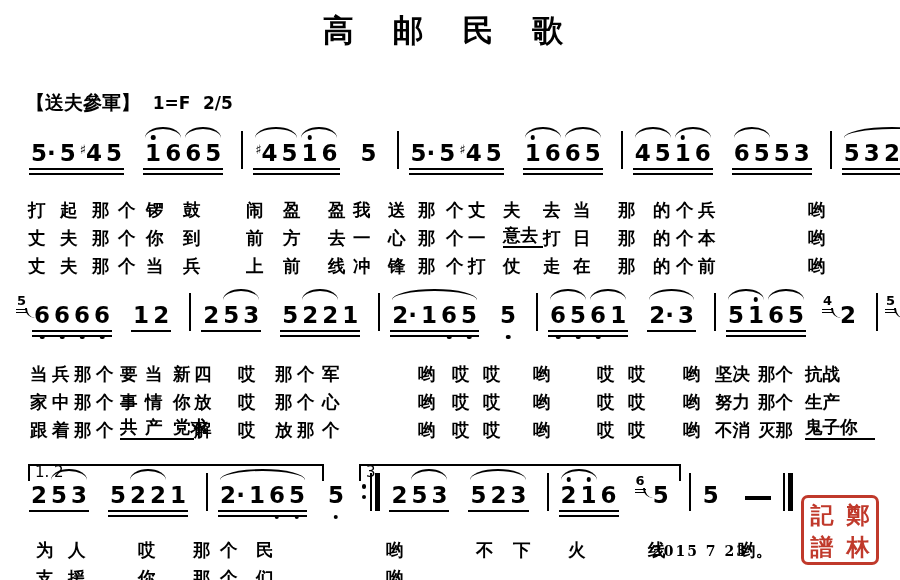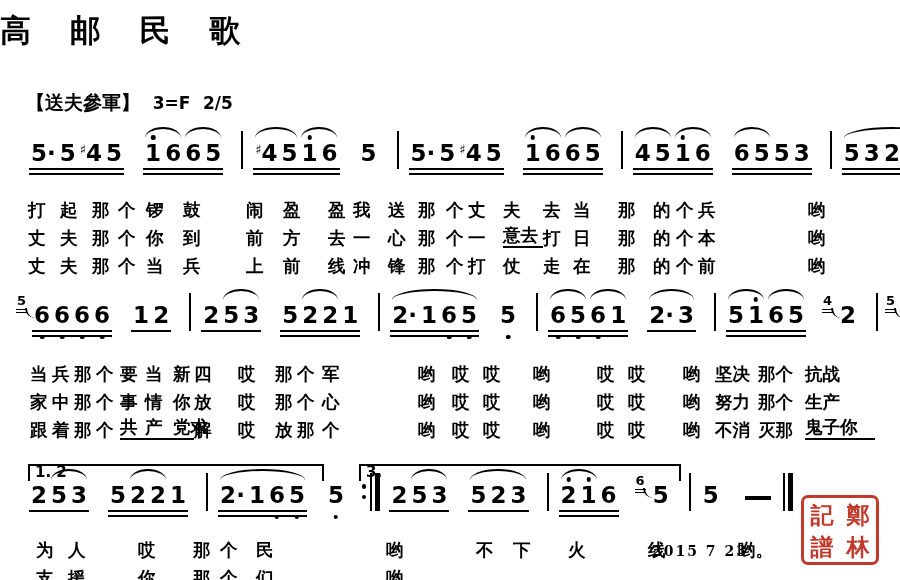--- a/index.html
+++ b/index.html
@@ -1,19 +1,19 @@
 <!DOCTYPE html>
 <html><head>
 <meta charset="utf-8">
 <style>
   html,body{margin:0;padding:0;background:#fff;}
   .sheet{position:relative;width:900px;height:580px;background:#fff;overflow:hidden;
          font-family:"DejaVu Serif","Liberation Serif",serif;color:#000;}
 
-  .title{position:absolute;top:10px;left:0;width:100%;text-align:left;
+  .title{position:absolute;top:10px;left:0;width:100%;text-align:center;
          font-size:31px;font-weight:bold;letter-spacing:14px;}
 
   .hdr{position:absolute;top:90px;left:26px;right:26px;display:flex;
        justify-content:space-between;align-items:baseline;
        font-size:19px;font-weight:bold;}
   .hdr .keymeter{margin-left:6px;font-family:"DejaVu Sans","Liberation Sans",sans-serif;font-size:17px;}
 
   
   .mrow{display:flex;align-items:flex-end;position:relative;}
   .grp{position:relative;display:inline-flex;align-items:flex-end;
@@ -48,21 +48,21 @@
                border-left:2px solid #000;border-bottom-left-radius:10px;}
 
   .sys1-n{position:absolute;top:126px;left:26px;}
   .sys2-n{position:absolute;top:288px;left:16px;}
   .sys3-n{position:absolute;top:450px;left:26px;padding-top:18px;}
 
   
   .volta{position:absolute;top:14px;height:15px;border-top:2px solid #000;
          border-left:2px solid #000;border-right:2px solid #000;
          font-family:"DejaVu Sans","Liberation Sans",sans-serif;
-         font-weight:bold;font-size:15px;}
+         font-weight:normal;font-size:15px;}
   .volta span{position:relative;top:-3px;left:5px;}
   .volta-a{left:2px;width:292px;}
   .volta-b{left:333px;width:318px;}
 
   
   .lyr{position:absolute;display:grid;font-weight:bold;font-size:17.5px;line-height:28px;}
   .lc{white-space:nowrap;}
   .lc.u{border-bottom:2px solid #000;line-height:22px;align-self:start;}
   .s1{top:196px;left:28px;
       grid-template-columns:32px 32px 26px 28px 37px 63px 37px 45px 25px 35px 30px 28px 22px 35px 40px 30px 45px 35px 23px 22px 110px 40px;}
@@ -83,21 +83,21 @@
 </head>
 <body>
 
 <div class="sheet">
 
   <div class="title">高 邮 民 歌</div>
 
   <div class="hdr">
     <div>
       <span>【送夫參軍】</span>
-      <span class="keymeter">3=F</span>
+      <span class="keymeter">1=F</span>
       <span class="keymeter">2/5</span>
     </div>
   </div>
 
   <div class="mrow sys1-n">
       <span class="grp">
         <span class="nt"><span class="dg">5<span class="pd">·</span></span></span>
         <span class="nt"><span class="dg">5</span></span>
         <span class="nt"><span class="dg"><span class="sh">♯</span>4</span></span>
         <span class="nt"><span class="dg">5</span></span>

